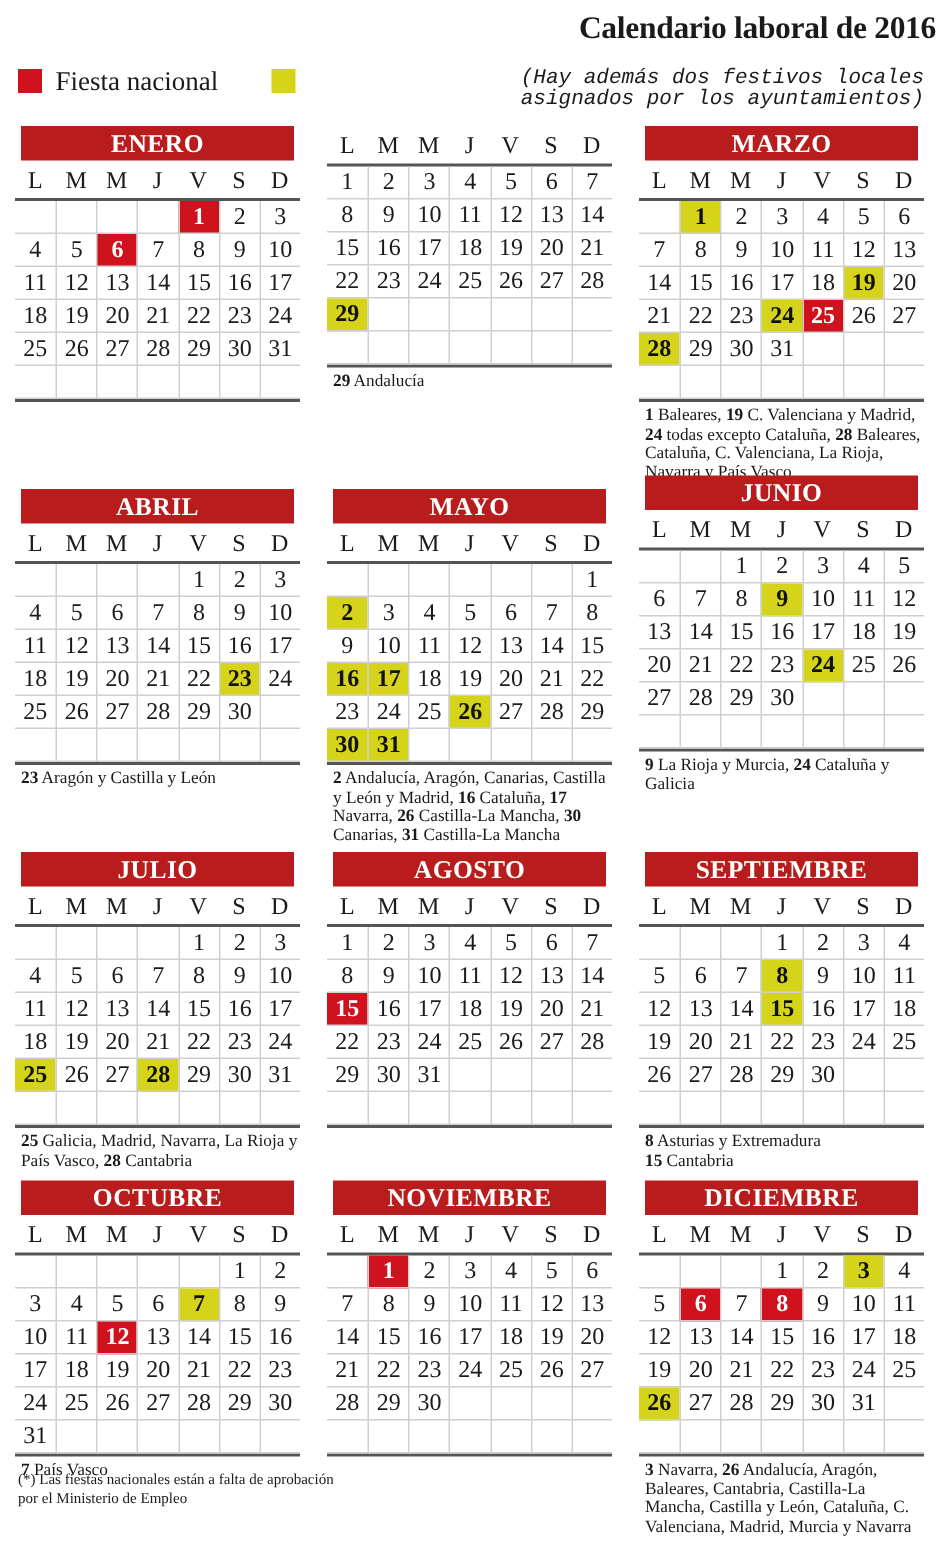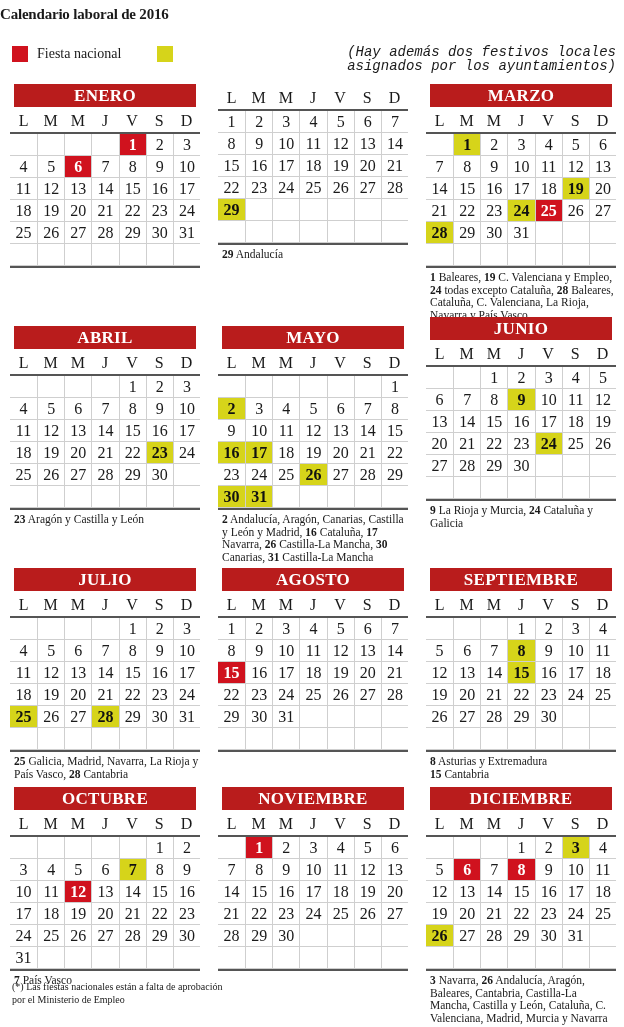--- a/index.html
+++ b/index.html
@@ -1,23 +1,23 @@
 <!DOCTYPE html>
 <html><head>
 <meta charset="utf-8">
 <style>
   * { box-sizing: border-box; margin: 0; padding: 0; }
   html, body { width: 624px; height: 1027px; background: #ffffff; overflow: hidden; }
   body { position: relative; font-family: "DejaVu Serif", "Liberation Serif", serif; color: #1a1a1a; }
 
-  .title { position: absolute; left: 0; top: 6px; width: 624px; text-align: left;
-    font-family: "Liberation Serif", "DejaVu Serif", serif; font-size: 15px; font-weight: bold; letter-spacing: -0.2px; color: #1a1a1a; }
+  .title { position: absolute; left: 0; top: 6px; width: 624px; text-align: right;
+    font-family: "Liberation Serif", "DejaVu Serif", serif; font-size: 21px; font-weight: bold; letter-spacing: -0.2px; color: #1a1a1a; }
 
   .legend { position: absolute; top: 44px; left: 12px; height: 20px; display: flex; align-items: center;
-    font-family: "Liberation Serif", serif; font-size: 14px; justify-content: space-between; }
+    font-family: "Liberation Serif", serif; font-size: 18px; justify-content: space-between; }
   .legend .sw { width: 16px; height: 16px; display: inline-block; margin-right: 9px; }
   .legend .item { display: flex; align-items: center; margin-right: 24px; }
   .legend .item.second { margin-left: 0; }
   .note-top { position: absolute; right: 8px; top: 45px; text-align: right; font-family: Liberation Mono, monospace;
     font-style: italic; font-size: 14px; line-height: 14px; }
 
   .month { position: absolute; width: 190px; }
   .mhead { margin-left: 4px; width: 182px; height: 23px; background: #b91c1c; color: #ffffff; text-align: center;
     font-family: "Liberation Serif", serif; font-weight: bold; font-size: 17px; line-height: 24px; letter-spacing: 0.3px; }
   .dow { display: grid; grid-template-columns: repeat(7, 1fr); height: 27px; border-bottom: 2px solid #555555; }
@@ -213,21 +213,21 @@
         <div class="cell"></div>
         <div class="cell"></div>
         <div class="cell"></div>
         <div class="cell"></div>
         <div class="cell"></div>
         <div class="cell"></div>
         <div class="cell"></div>
         <div class="cell"></div>
         <div class="cell"></div>
       </div>
-      <div class="notes"><b>1</b><span> Baleares, </span><b>19</b><span> C. Valenciana y Empleo, </span><b>24</b><span> todas excepto Cataluña, </span><b>28</b><span> Baleares, Cataluña, C. Valenciana, La Rioja, Navarra y País Vasco</span></div>
+      <div class="notes"><b>1</b><span> Baleares, </span><b>19</b><span> C. Valenciana y Madrid, </span><b>24</b><span> todas excepto Cataluña, </span><b>28</b><span> Baleares, Cataluña, C. Valenciana, La Rioja, Navarra y País Vasco</span></div>
     </div>
     <div class="month" style="left: 10px; top: 326px;">
       <div class="mhead">ABRIL</div>
       <div class="dow">
         <span>L</span>
         <span>M</span>
         <span>M</span>
         <span>J</span>
         <span>V</span>
         <span>S</span>

